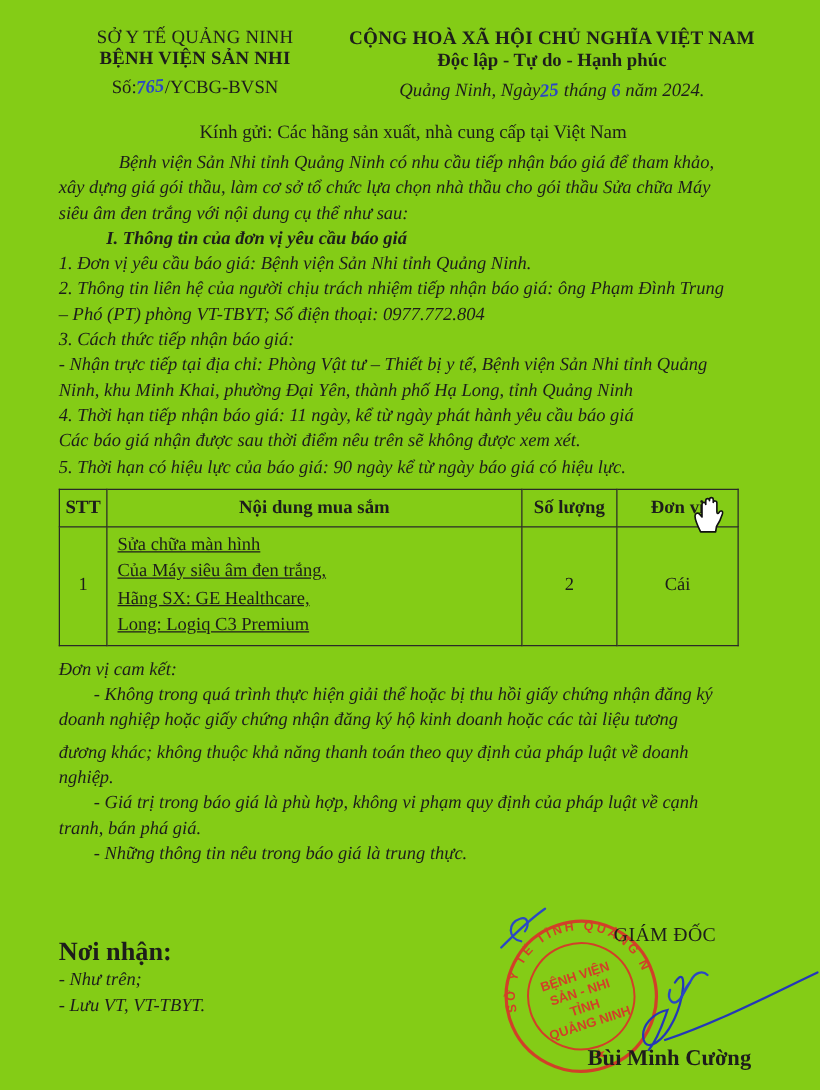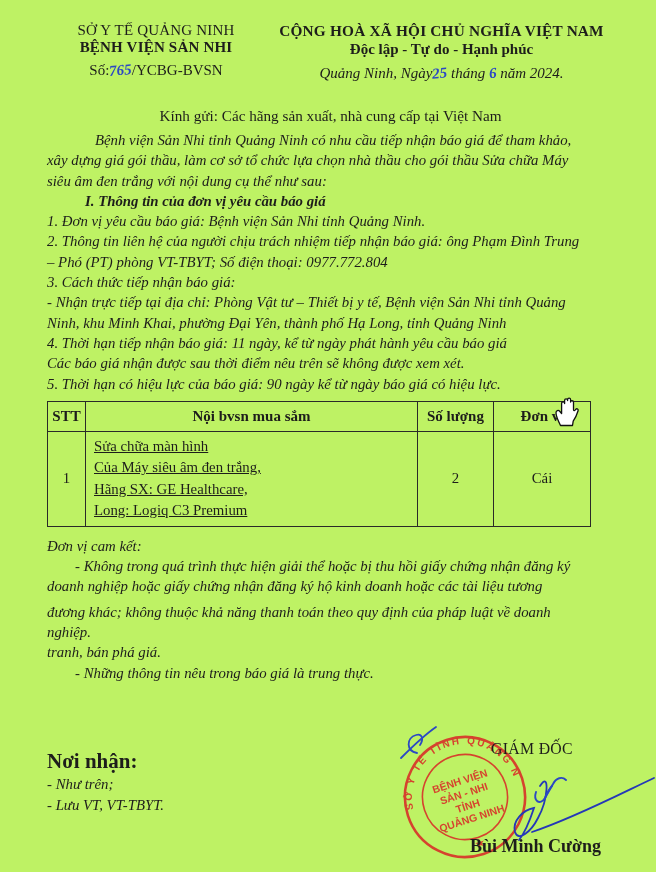--- a/index.html
+++ b/index.html
@@ -1,42 +1,42 @@
 <!DOCTYPE html>
 <html><head>
 <meta charset="utf-8">
 <style>
   * { margin: 0; padding: 0; box-sizing: border-box; }
   html, body { background: #e8e8e8; }
   .page {
     position: relative;
     width: 656px; height: 872px;
     margin: 0 auto;
-    background: #bef264;
+    background: #84cc16;
     color: #1d1d1b;
     font-family: "Liberation Serif", "DejaVu Serif", serif;
     font-size: 14.8px;
     overflow: hidden;
   }
   .content { padding: 22px 42px 0 47px; }
 
   
   .hdr { display: flex; }
   .hdr-left { width: 218px; text-align: center; }
   .hdr-right { width: 345px; margin-left: 4px; text-align: center; }
   .hdr-left .l1 { font-size: 15px; letter-spacing: .2px; }
   .hdr-left .l2 { font-size: 15px; font-weight: bold; letter-spacing: .2px; }
   .doc-no { margin-top: 6px; font-size: 15px; }
   .hdr-right .n1 { font-size: 15.3px; font-weight: bold; letter-spacing: .2px; }
   .hdr-right .n2 { font-size: 15px; font-weight: bold; margin-top: 1px; }
   .date-line { margin-top: 7px; font-style: italic; font-size: 15px; }
   .hand { color: #2b48c4; font-weight: bold; font-style: italic; display: inline-block; transform: rotate(-5deg); }
 
   .doc-title { text-align: center; font-weight: bold; font-size: 16.5px; margin-top: 11px; letter-spacing: .4px; }
-  .salutation { text-align: center; font-size: 15.2px; margin-top: 25px; }
+  .salutation { text-align: center; font-size: 15.2px; margin-top: 15px; }
 
   
   .bodyblock { margin-top: 5px; }
   .line { line-height: 20.3px; white-space: nowrap; font-style: italic; }
   .first-indent { padding-left: 48px; }
   .sec-heading { font-weight: bold; padding-left: 38px; }
   .sec2-heading { font-weight: bold; font-size: 15.8px; margin-top: 3px; line-height: 22px; }
 
   
   table.quote { border-collapse: collapse; margin-top: 7px; width: 543px; table-layout: fixed; }
@@ -103,21 +103,21 @@
       <div class="line">Ninh, khu Minh Khai, phường Đại Yên, thành phố Hạ Long, tỉnh Quảng Ninh</div>
       <div class="line">4. Thời hạn tiếp nhận báo giá: 11 ngày, kể từ ngày phát hành yêu cầu báo giá</div>
       <div class="line">Các báo giá nhận được sau thời điểm nêu trên sẽ không được xem xét.</div>
       <div class="line">5. Thời hạn có hiệu lực của báo giá: 90 ngày kể từ ngày báo giá có hiệu lực.</div>
     </div>
 
     <table class="quote">
       <thead>
         <tr>
           <th class="c-stt">STT</th>
-          <th class="c-desc">Nội bvsn mua sắm</th>
+          <th class="c-desc">Nội dung mua sắm</th>
           <th class="c-qty">Số lượng</th>
           <th class="c-unit">Đơn vị</th>
         </tr>
       </thead>
       <tbody>
         <tr class="data-row">
           <td class="c-stt">1</td>
           <td class="c-desc">
             <div class="desc-line">Sửa chữa màn hình</div>
             <div class="desc-line">Của Máy siêu âm đen trắng,</div>
@@ -129,20 +129,21 @@
         </tr>
       </tbody>
     </table>
 
     <div class="commit">
       <div class="line">Đơn vị cam kết:</div>
       <div class="line c-indent">-   Không trong quá trình thực hiện giải thể hoặc bị thu hồi giấy chứng nhận đăng ký</div>
       <div class="line">doanh nghiệp hoặc giấy chứng nhận đăng ký hộ kinh doanh hoặc các tài liệu tương</div>
       <div class="line gap-top">đương khác; không thuộc khả năng thanh toán theo quy định của pháp luật về doanh</div>
       <div class="line">nghiệp.</div>
+      <div class="line c-indent">-   Giá trị trong báo giá là phù hợp, không vi phạm quy định của pháp luật về cạnh</div>
       <div class="line">tranh, bán phá giá.</div>
       <div class="line c-indent">-   Những thông tin nêu trong báo giá là trung thực.</div>
     </div>
   </div>
 
   <div class="recipients">
     <div class="rc-title">Nơi nhận:</div>
     <div class="rc-item">- Như trên;</div>
     <div class="rc-item">- Lưu VT, VT-TBYT.</div>
   </div>

